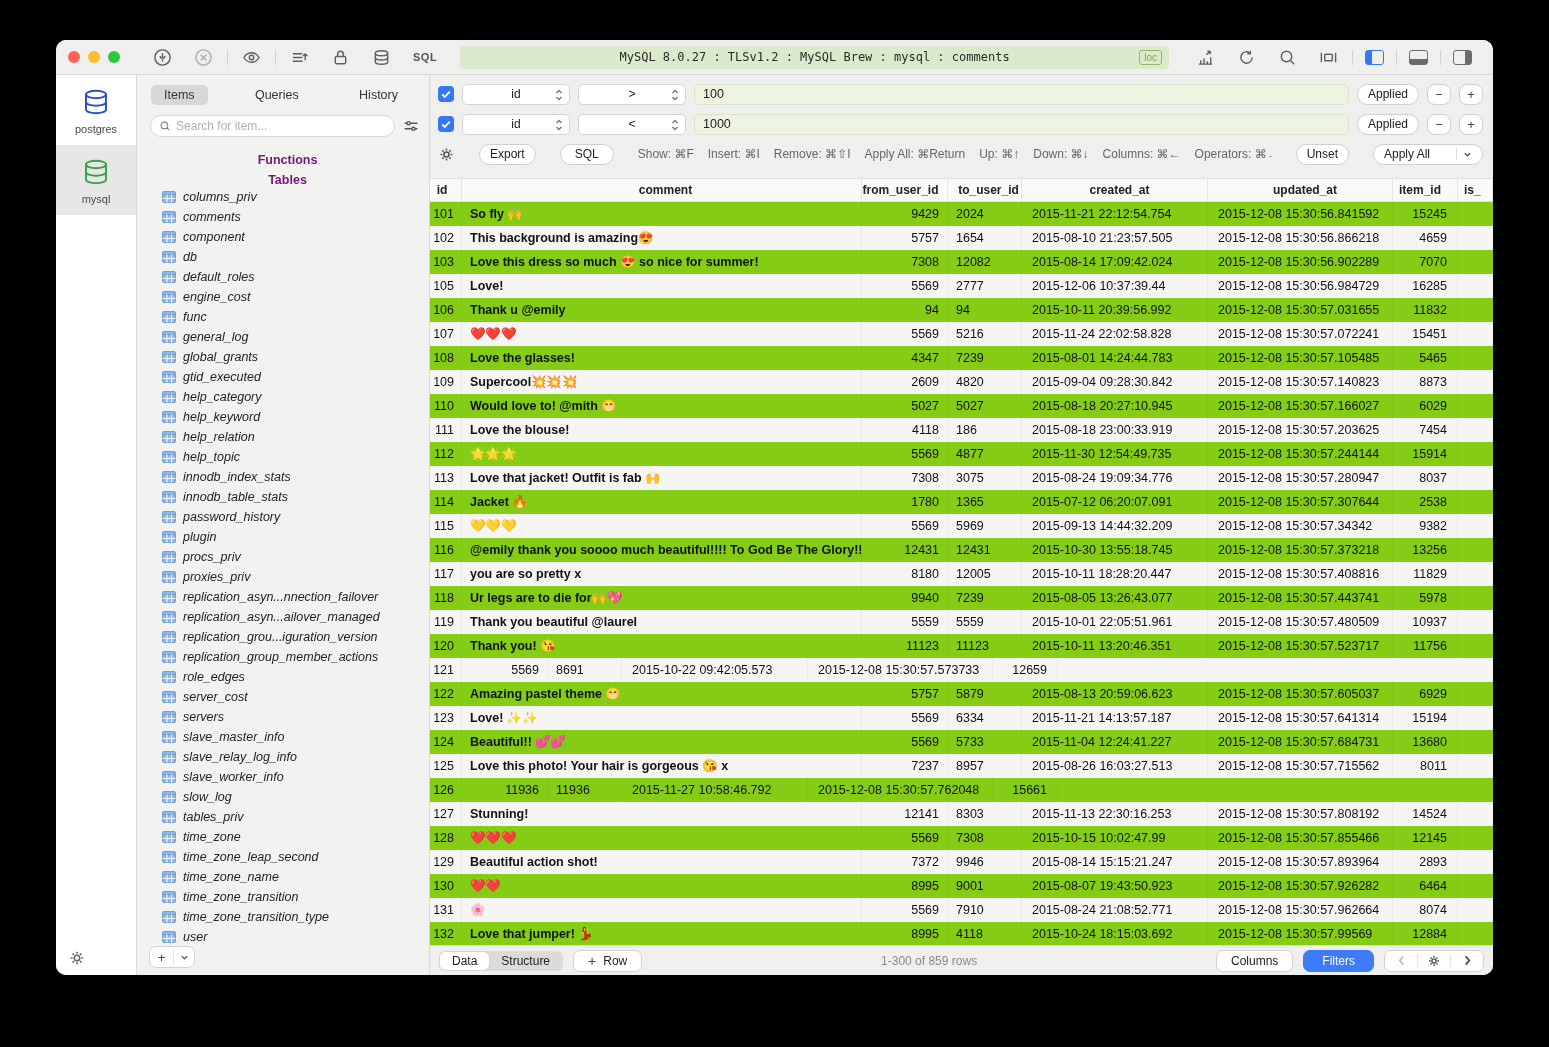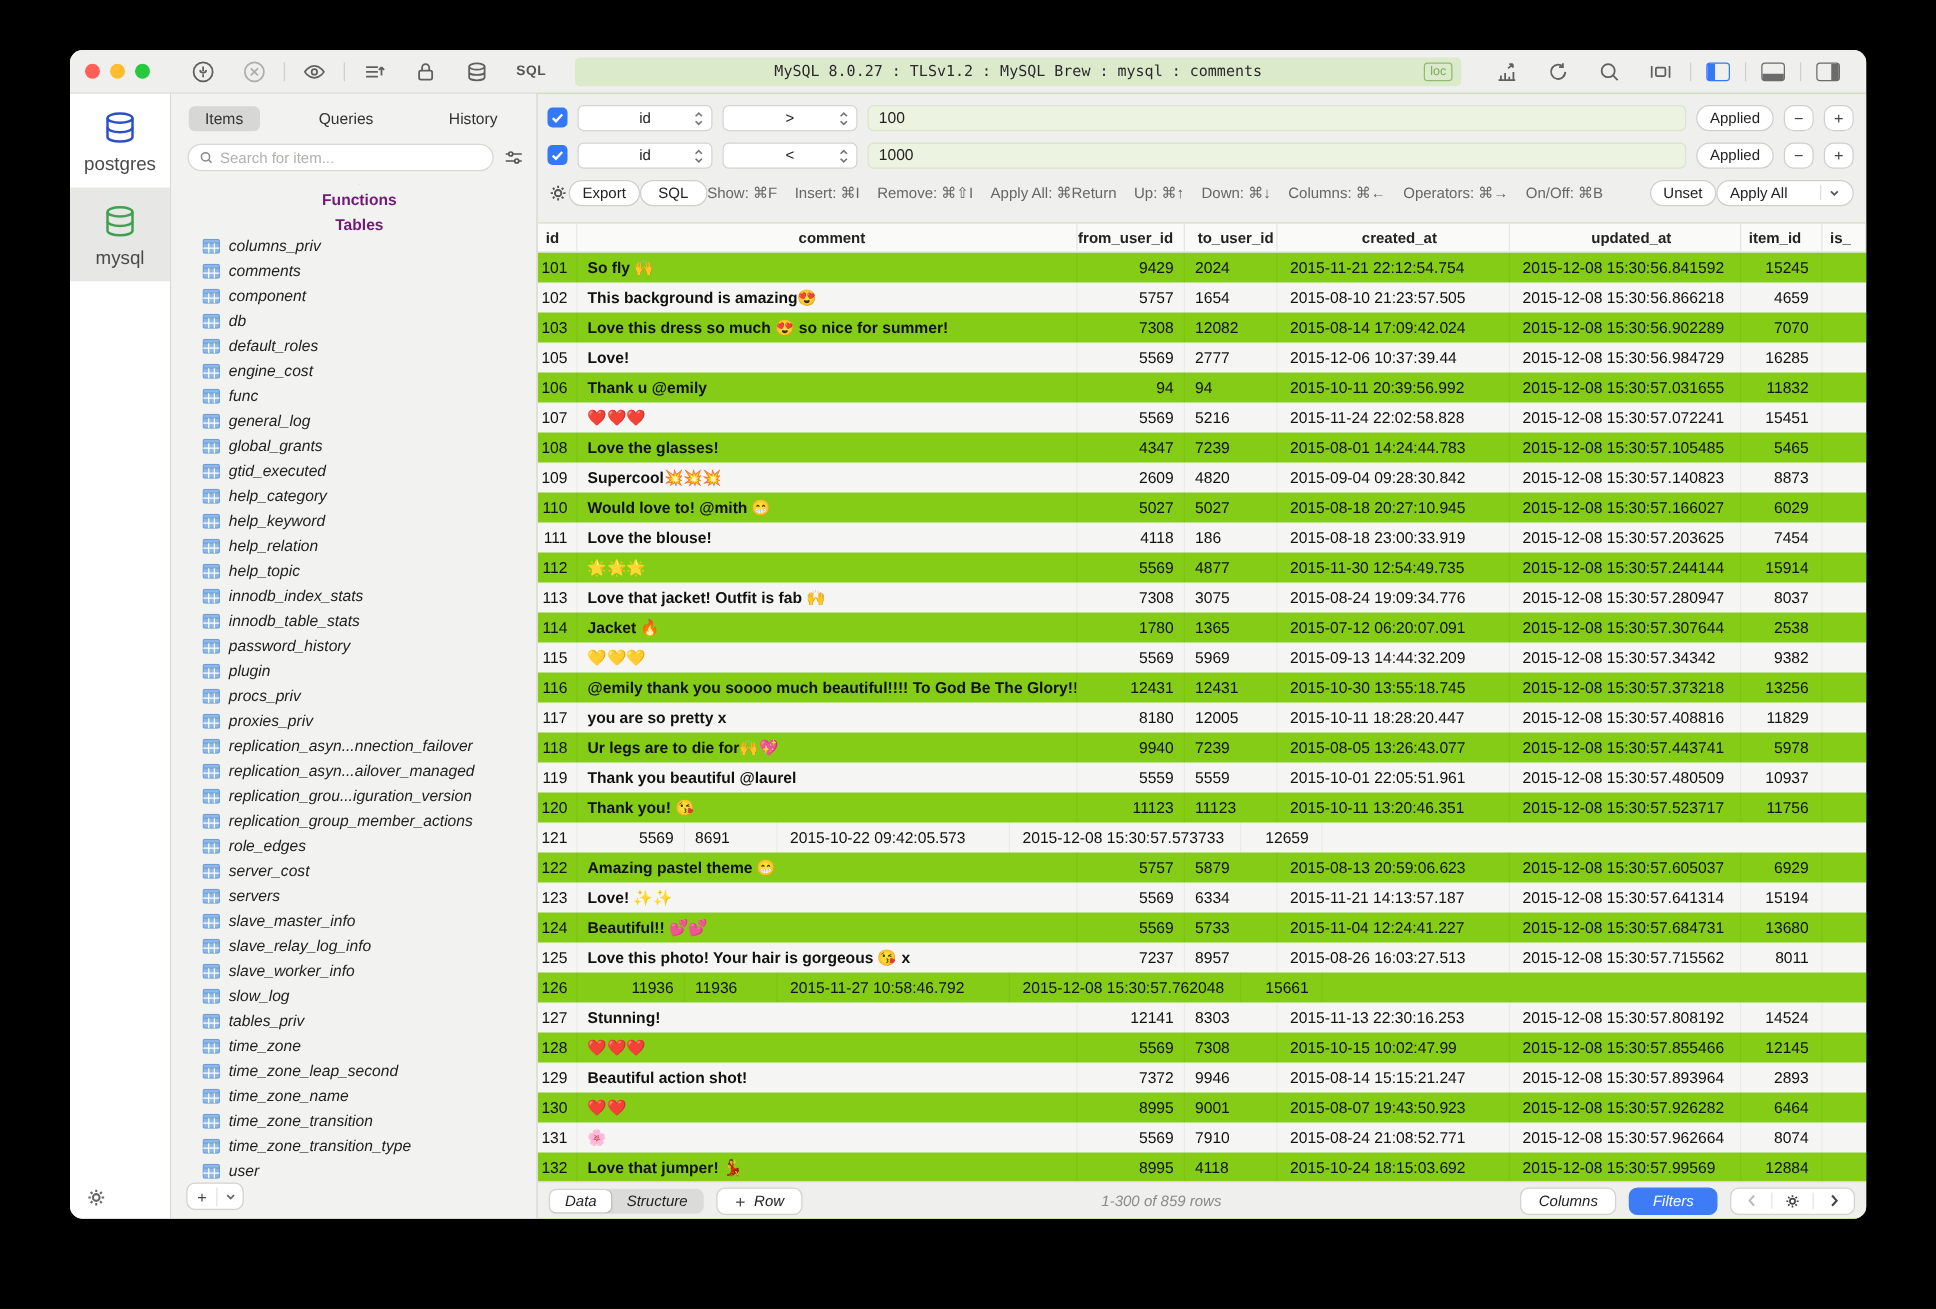--- a/index.html
+++ b/index.html
@@ -30,21 +30,21 @@
   .panel-fill-left { position:absolute; left:0; top:0; bottom:0; width:6px; background:#3478F6; }
   .panel-fill-bottom { position:absolute; left:0; right:0; bottom:0; height:5px; background:#6b6b6b; }
   .panel-fill-right { position:absolute; right:0; top:0; bottom:0; width:6px; background:#6b6b6b; }
 
   
   .content { flex:1; display:flex; min-height:0; }
   .conn-sidebar { width:81px; flex:0 0 81px; background:#FFFFFF; border-right:1px solid #D9D9D7; position:relative; }
   .conn-item { padding:12px 0 10px; display:flex; flex-direction:column; align-items:center; gap:6px; }
   .conn-item.selected { background:#E7E7E5; }
   .conn-item svg { width:30px; height:30px; }
-  .conn-label { font-size:15px; color:#4a4a4a;text-align:center; }
+  .conn-label { font-size:11px; color:#4a4a4a;text-align:center; }
   .conn-gear { position:absolute; left:12px; bottom:8px; width:18px; height:18px; }
 
   .tables-sidebar { width:293px; flex:0 0 293px; background:#F2F2F0; border-right:1px solid #D9D9D7;
     display:flex; flex-direction:column; position:relative; overflow:hidden; }
   .side-tabs { display:flex; align-items:center; justify-content:space-between; padding:10px 18px 0 14px; }
   .side-tab { font-size:12.5px; color:#333; padding:3px 13px; border-radius:5px; }
   .side-tab.selected { background:#D7D7D5; }
   .search-row { display:flex; align-items:center; gap:8px; padding:10px 10px 0 13px; }
   .search-field { flex:1; height:22px; background:#fff; border:1px solid #D8D8D6; border-radius:11px;
     display:flex; align-items:center; padding:0 8px; gap:5px; }
@@ -68,21 +68,21 @@
   .checkbox { width:16px; height:16px; border-radius:4px; background:#3478F6; display:flex; align-items:center; justify-content:center; flex:0 0 auto; }
   .select { width:108px; height:21px; background:#fff; border:1px solid #D4D4D2; border-radius:5px;
     position:relative; display:flex; align-items:center; justify-content:center; font-size:12px; color:#222; flex:0 0 auto; }
   .select .stepper { position:absolute; right:6px; top:3px; }
   .filter-value { flex:1; height:21px; background:#EDF3E1; border:1px solid #DCE4CA; border-radius:5px;
     font-size:12.5px; color:#222; padding:0 8px; outline:none; }
   .pill-btn { background:#fff; border:1px solid #CFCFCD; border-radius:11px; font-size:12px; color:#222;
     height:21px; display:flex; align-items:center; justify-content:center; padding:0 10px; flex:0 0 auto; }
   .round-btn { width:24px; height:21px; background:#fff; border:1px solid #CFCFCD; border-radius:8px;
     font-size:13px; color:#444; display:flex; align-items:center; justify-content:center; flex:0 0 auto; }
-  .toolbar { display:flex; align-items:center; height:22px; margin-top:2px; padding:0 10px 0 8px; gap:0;justify-content:center; }
+  .toolbar { display:flex; align-items:center; height:22px; margin-top:2px; padding:0 10px 0 8px; gap:24px;justify-content:center; }
   .toolbar .gear-wrap { width:17px; height:17px; }
   .shortcuts { flex:1; display:flex; gap:14px; overflow:hidden; white-space:nowrap; }
   .shortcuts span { font-size:12px; color:#666; }
   .applyall { width:110px; justify-content:space-between; padding:0 10px; }
   .applyall .divider { width:1px; height:12px; background:#DDD; margin:0 6px; }
 
   
   .grid-header { flex:0 0 24px; display:flex; background:#FAFAF8; border-top:1px solid #E0E0DE; border-bottom:1px solid #E2E2E0; }
   .grid-header .hcell { font-size:12px; font-weight:bold; color:#222; line-height:22px; text-align:center;
     border-right:1px solid #E6E6E4; overflow:hidden; white-space:nowrap; }
@@ -95,21 +95,21 @@
   .c-comment{width:400px; padding-left:8px;font-weight:bold;}
   .c-from{width:86px; text-align:right; padding-right:8px;}
   .c-to{width:74px; padding-left:8px;}
   .c-created{width:186px; padding-left:10px;}
   .c-updated{width:185px; padding-left:10px;}
   .c-item{width:65px; text-align:right; padding-right:10px;}
   .c-is{flex:1; padding-left:6px; border-right:none;}
 
   
   .statusbar { flex:0 0 30px; background:#EFEFED; border-top:1px solid #D9D9D7;
-    display:flex; align-items:center; padding:0 9px; gap:10px;font-style:italic; }
+    display:flex; align-items:center; padding:0 9px; gap:10px; }
   .segmented { background:#DBDBD9; border-radius:6px; padding:1px; display:flex; }
   .seg { font-size:12px; color:#222; padding:2px 12px; border-radius:5px; }
   .seg.selected { background:#fff; box-shadow:0 0 1px rgba(0,0,0,.25); }
   .btn { background:#fff; border:1px solid #D2D2D0; border-radius:7px; font-size:12px; color:#222;
     height:22px; display:flex; align-items:center; justify-content:center; padding:0 14px; gap:7px; }
   .row-count { flex:1; text-align:center; font-size:12px; color:#8a8a88; }
   .btn-filters { background:#3D7BF7; border-color:#3D7BF7; color:#fff; padding:0 18px; }
   .nav-group { background:#fff; border:1px solid #D2D2D0; border-radius:7px; height:22px; display:flex; align-items:center; }
   .nav-seg { width:32px; display:flex; align-items:center; justify-content:center; }
   .nav-sep { width:1px; height:13px; background:#E3E3E1; }

